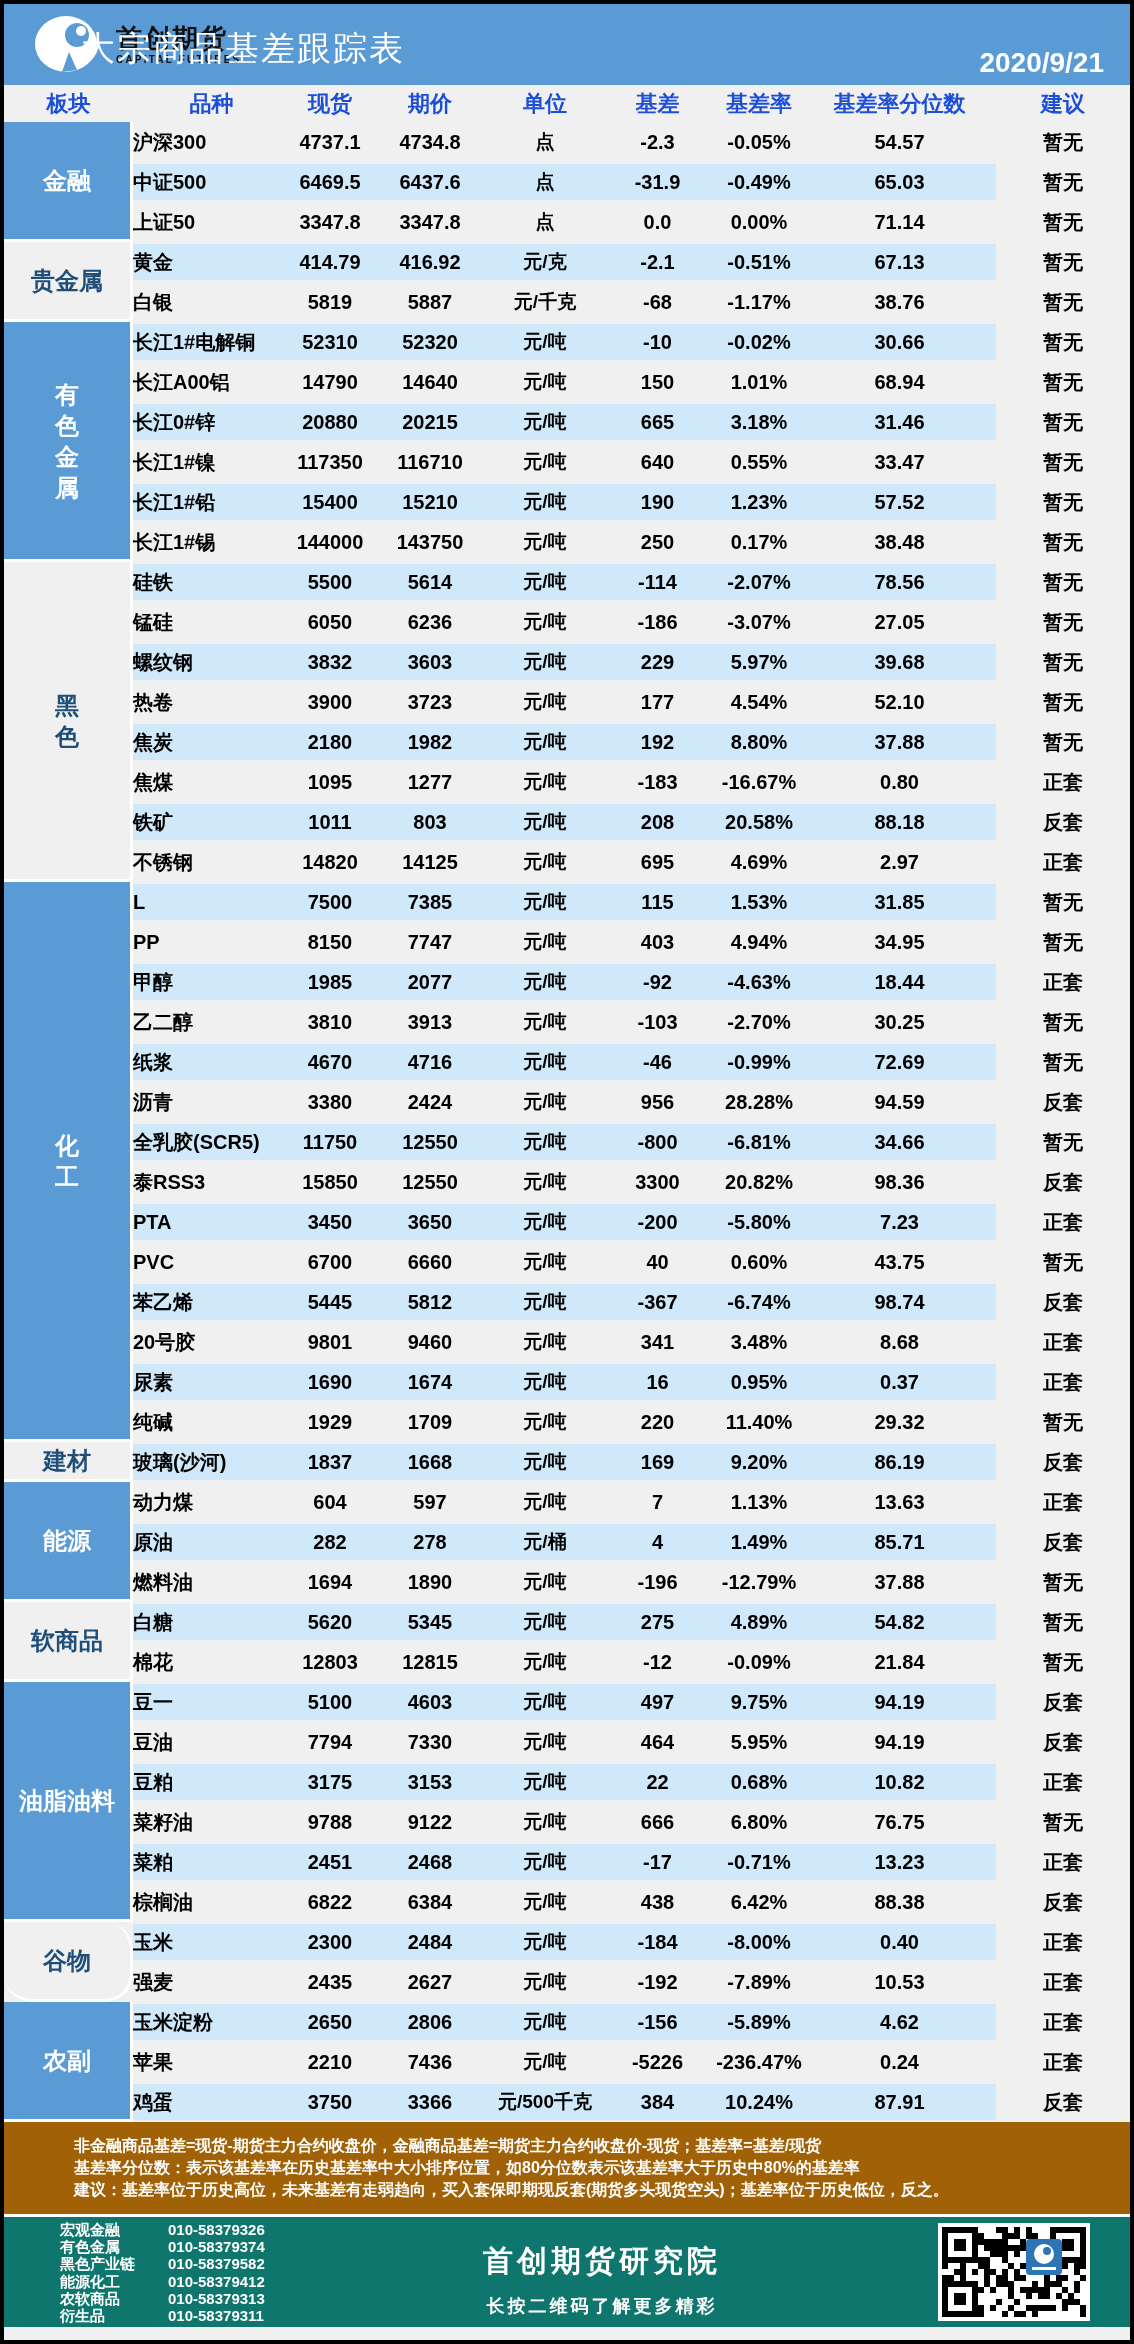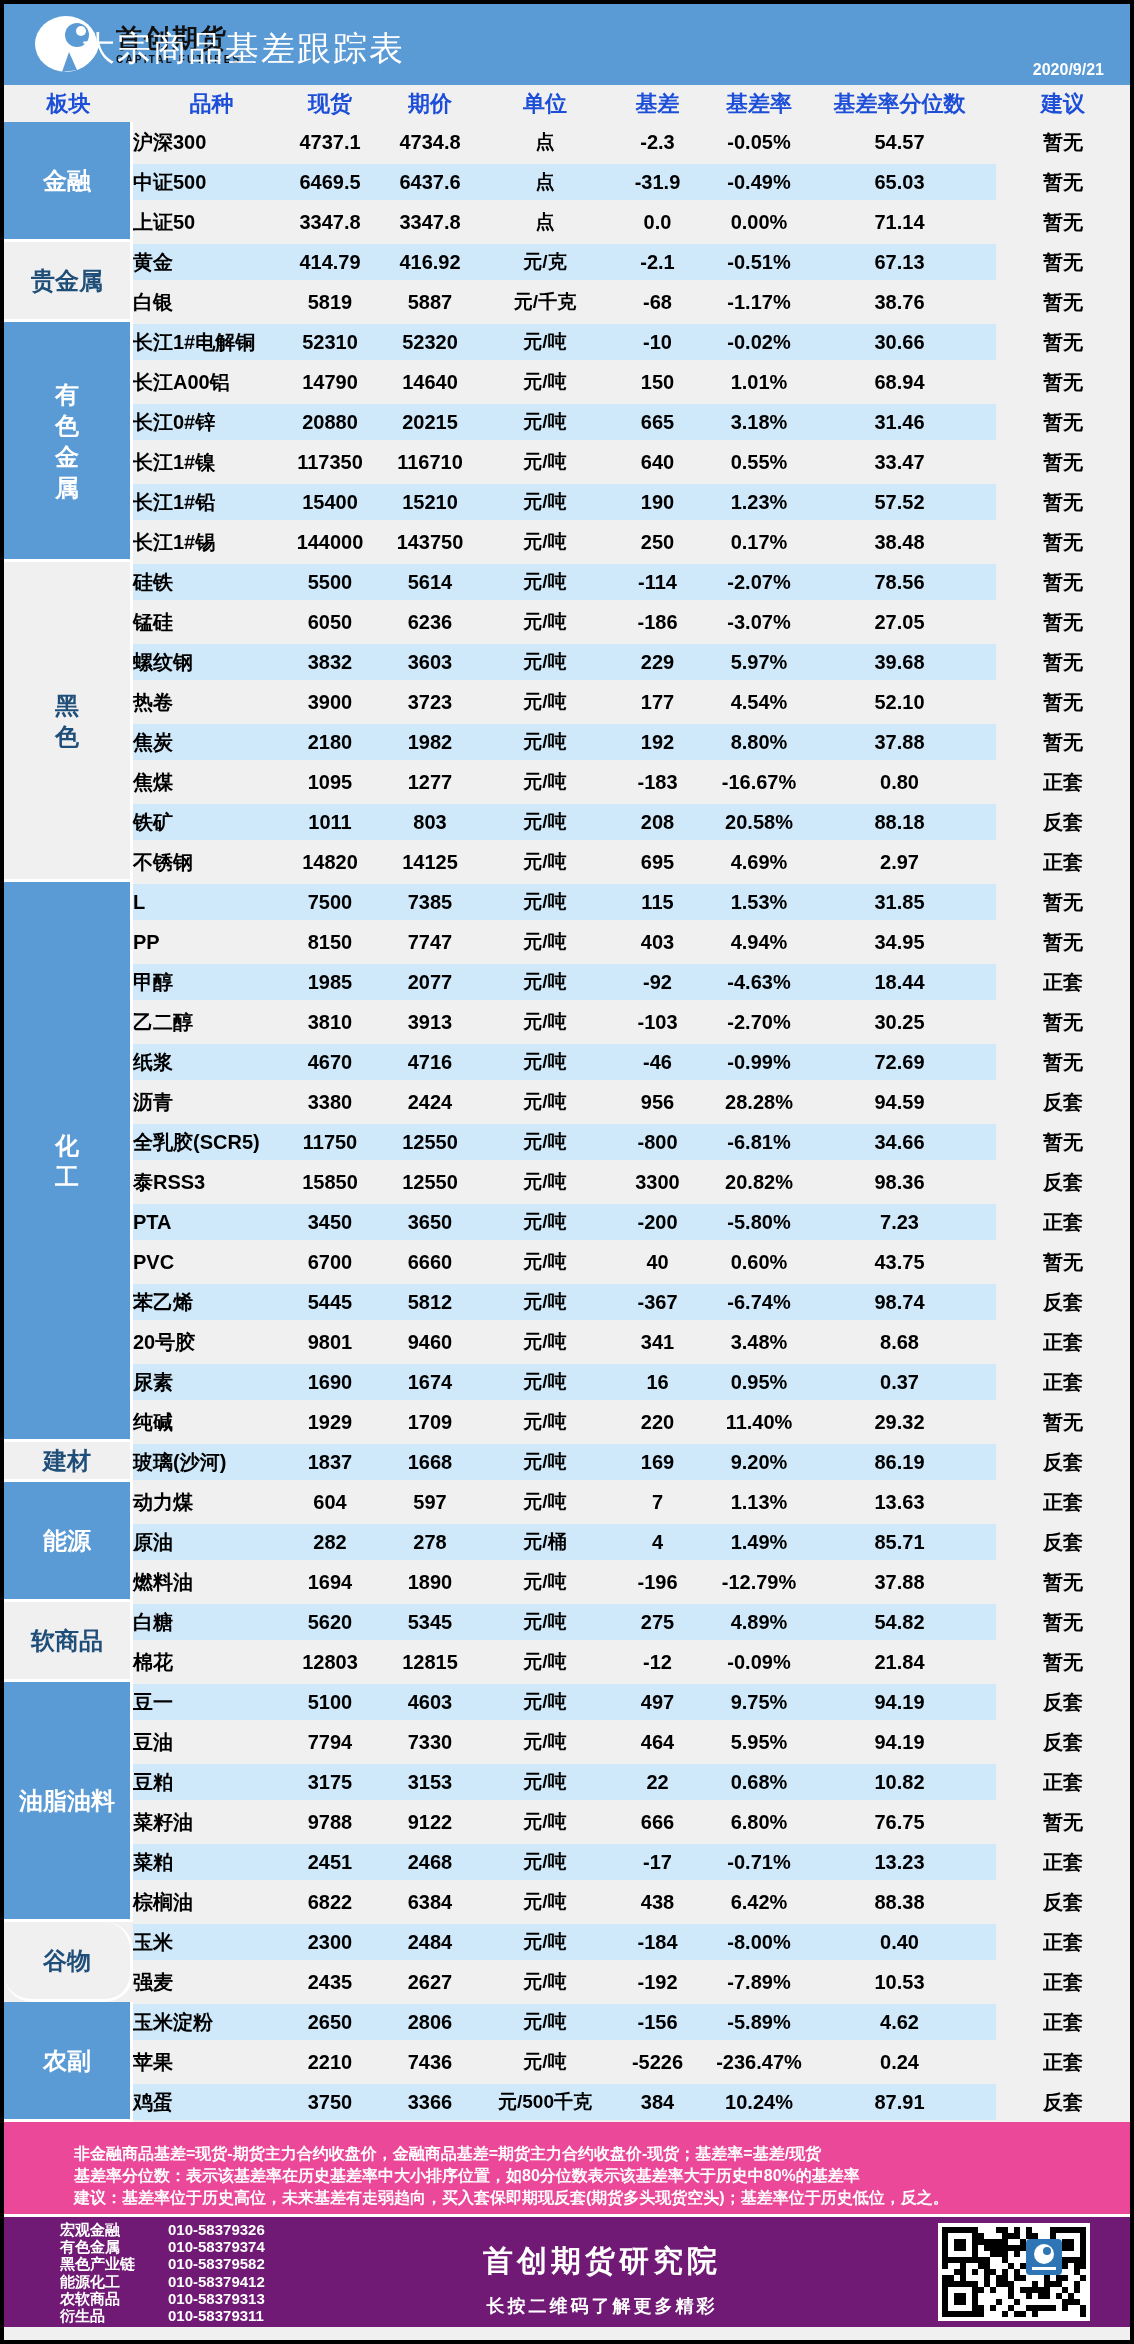--- a/index.html
+++ b/index.html
@@ -9,40 +9,40 @@
     background:#f0f0f0; border:4px solid #000; overflow:hidden;
   }
   
   .banner { position:relative; height:81px; background:#5b9bd5; }
   .brand { position:absolute; left:28px; top:10px; display:flex; align-items:center; }
   .brand-text { margin-left:12px; }
   .brand-name { font-size:26px; font-weight:bold; color:#111; line-height:28px; letter-spacing:2px; }
   .brand-sub { font-size:10px; font-weight:bold; color:#111; letter-spacing:2.2px; margin-top:2px; }
   .page-title { position:absolute; left:0; top:22px; width:100%; padding-left:77px;
     text-align:left; font-size:34px; font-weight:normal; color:#fff; letter-spacing:2px; }
-  .report-date { position:absolute; right:26px; bottom:6px; font-size:16px; font-weight:bold; color:#fff; }
+  .report-date { position:absolute; right:26px; bottom:6px; font-size:28px; font-weight:bold; color:#fff; }
   
   .grid-cols { display:grid; grid-template-columns:129px 157px 80px 120px 110px 115px 88px 193px 1fr; }
   .thead { height:37px; background:#f0f0f0; }
   .th { display:flex; align-items:center; justify-content:center; font-size:22px; font-weight:bold; color:#1d4ed8; }
   .tbody { grid-auto-rows:40px; grid-auto-flow:row; }
   .side { white-space:pre-line; display:flex; align-items:center; justify-content:center; text-align:center;
     font-size:24px; font-weight:bold; line-height:31px; border-right:3px solid #fff; border-bottom:3px solid #fff; }
   .side-blue { background:#5b9bd5; color:#fff; }
   .side-gray { background:#f0f0f0; color:#1f4e79; }
   .c { display:flex; align-items:center; justify-content:center; font-size:20px; font-weight:bold; color:#000; }
   .c-name { justify-content:flex-start; padding-left:0; }
   .c-unit { font-size:19px; }
   .band { background:#cfe9fa; box-shadow:inset 0 2px 0 #f0f0f0, inset 0 -2px 0 #f0f0f0; }
   
-  .notes { height:92px; background:#ec4899; padding:21px 20px 0 70px; }
+  .notes { height:92px; background:#a16207; padding:13px 20px 0 70px; }
   .note-line { color:#fff; font-size:16px; font-weight:bold; line-height:22px; white-space:nowrap; }
   .divider { height:3px; background:#fff; }
   
-  .bottom { position:relative; height:110px; background:#701a75; }
+  .bottom { position:relative; height:110px; background:#0f766e; }
   .contacts { position:absolute; left:56px; top:4px; }
   .contact-row { display:flex; color:#fff; font-size:15px; font-weight:bold; line-height:17.2px; }
   .contact-dept { width:108px; }
   .contact-phone { }
   .org-block { position:absolute; left:0; top:0; width:100%; text-align:center; transform:translateX(35px); }
   .org-title { margin-top:24px; font-size:30px; font-weight:bold; color:#fff; letter-spacing:4px; }
   .org-slogan { margin-top:12px; font-size:18px; font-weight:bold; color:#fff; letter-spacing:3px; }
   .qr { position:absolute; right:40px; top:6px; width:152px; height:98px; background:#fff; padding:4px; }
 </style>
 </head>

